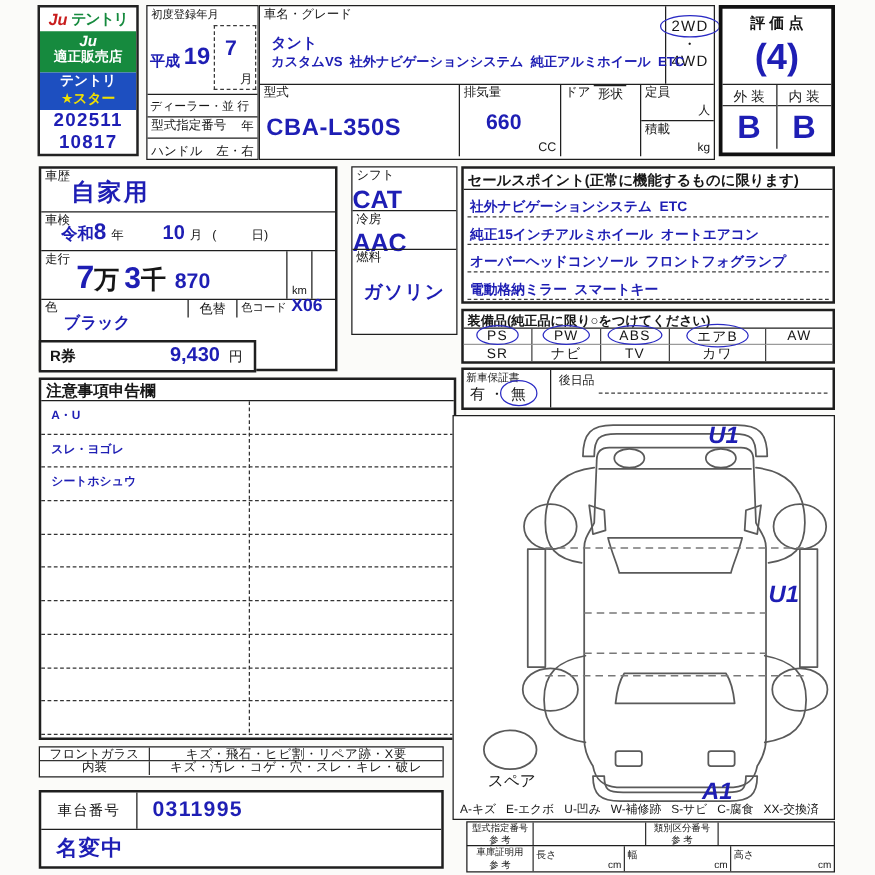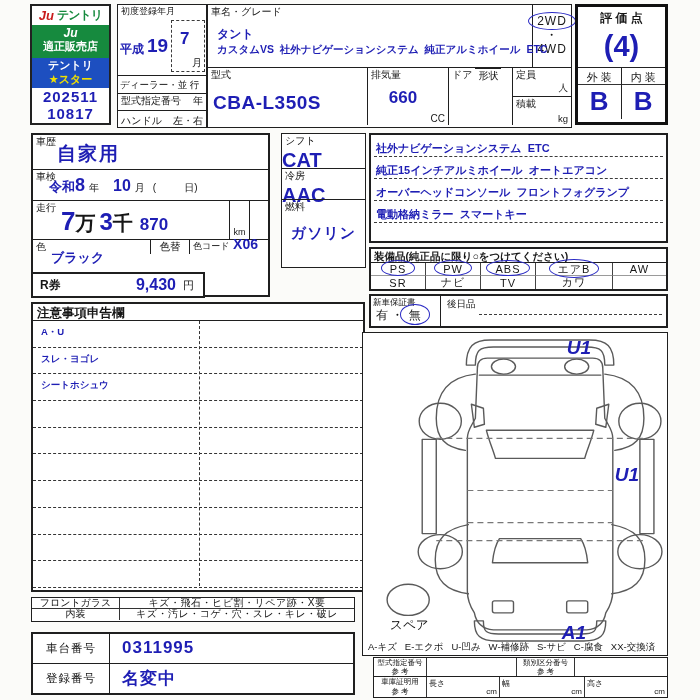--- a/index.html
+++ b/index.html
@@ -256,21 +256,21 @@
   <div class="hist-row">
     <span class="lbl">車歴</span>
     <span class="hist-val val">自家用</span>
   </div>
   <div class="insp-row bt">
     <span class="lbl">車検</span>
     <span class="insp-line">
       <span class="insp-era val">令和</span>
       <span class="insp-yr val">8</span>
       <span class="insp-sm" style="margin-left:4px">年</span>
-      <span class="insp-yr val" style="margin-left:14px;font-size:16px">10</span>
+      <span class="insp-yr val" style="margin-left:31px;font-size:16px">10</span>
       <span class="insp-sm" style="margin-left:4px">月</span>
       <span class="insp-sm" style="margin-left:8px">(</span>
       <span class="insp-sm" style="margin-left:28px">日)</span>
     </span>
   </div>
   <div class="mile-row bt">
     <span class="lbl">走行</span>
     <span class="mile-line">
       <span class="mile-man val">7</span>
       <span class="mile-manu">万</span>
@@ -308,20 +308,21 @@
     <span class="lbl">冷房</span>
     <span class="sc-val val">AAC</span>
   </div>
   <div class="sc-r sc-r3 bt">
     <span class="lbl">燃料</span>
     <span class="sc-val3 val">ガソリン</span>
   </div>
 </div>
 
 <div id="sales-box" class="box">
+  <div class="sp-title">セールスポイント(正常に機能するものに限ります)</div>
   <div class="sp-line val">社外ナビゲーションシステム  ETC</div>
   <div class="sp-line val">純正15インチアルミホイール  オートエアコン</div>
   <div class="sp-line val">オーバーヘッドコンソール  フロントフォグランプ</div>
   <div class="sp-line val">電動格納ミラー  スマートキー</div>
 </div>
 
 <div id="equip-box" class="box">
   <div class="eq-title">装備品(純正品に限り○をつけてください)</div>
   <div class="eq-row first">
     <span>
@@ -432,21 +433,20 @@
     <span class="gl-val">キズ・汚レ・コゲ・穴・スレ・キレ・破レ</span>
   </div>
 </div>
 
 <div id="ids-box" class="box">
   <div class="id-row first">
     <span class="id-lab">車台番号</span>
     <span class="id-val val">0311995</span>
   </div>
   <div class="id-row">
-    <span class="id-lab">登録番号</span>
     <span class="id-val val">名変中</span>
   </div>
 </div>
 
 <div id="ref-tables" style="position:absolute">
   <div class="rf-row rf-row1">
     <span class="rf-cell rf-lab2" style="width:53px">
       <span>型式指定番号</span>
       <span>参 考</span>
     </span>

